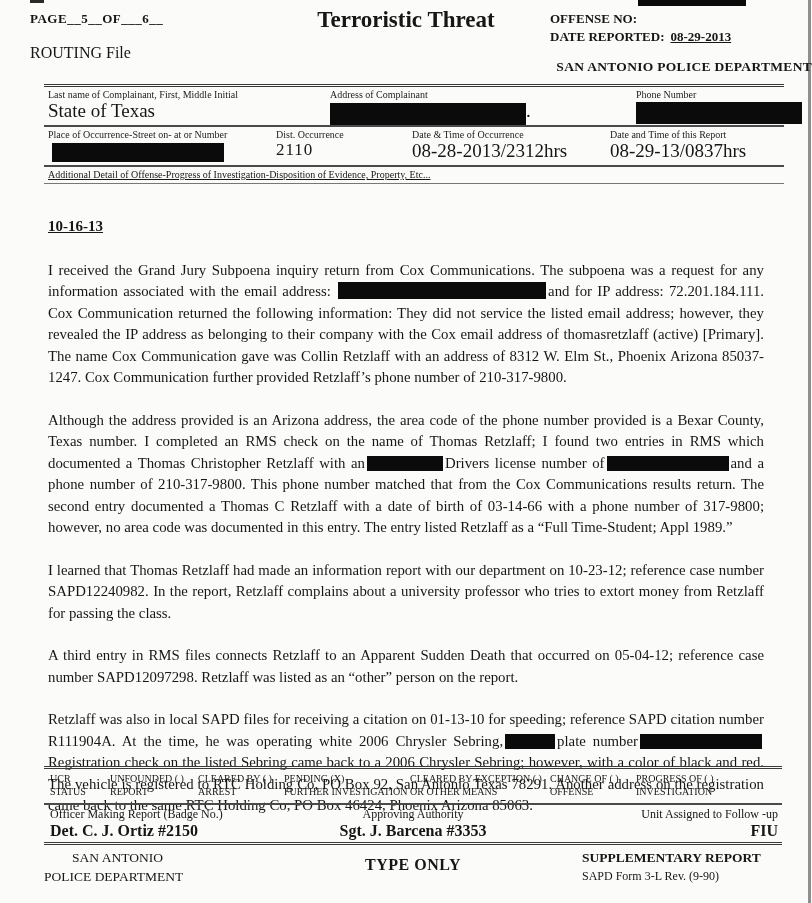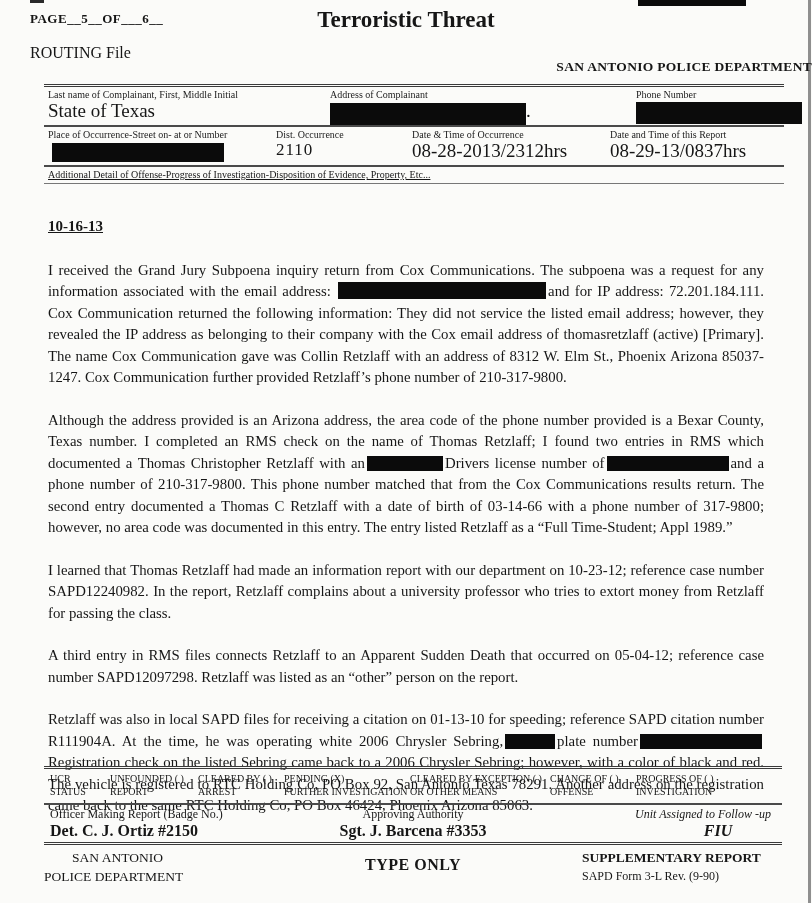--- a/index.html
+++ b/index.html
@@ -70,21 +70,21 @@
   .u2 { width: 86px; }
   .u3 { width: 126px; }
   .u4 { width: 140px; }
   .u5 { width: 86px; }
   .u6 { width: 100px; }
   .sig-row { position: relative; height: 40px; border-bottom: 3px double #3a3a3a; }
   .sig-label { font-size: 12px; }
   .sig-val { font-weight: bold; font-size: 16px; }
   .sig-officer { position: absolute; left: 6px; top: 2px; }
   .sig-approve { position: absolute; left: 0; right: 0; top: 2px; text-align: center; }
-  .sig-unit { position: absolute; right: 4px; top: 2px; text-align: center; width: 150px; font-style: italic; }
+  .sig-unit { position: absolute; right: 4px; top: 2px; text-align: right; width: 150px; }
   .sig-unit .sig-val { margin-left: 30px; }
 
   
   .bottom { position: absolute; left: 44px; right: 30px; top: 848px; }
   .b-dept { position: absolute; left: 0; top: 0; width: 200px; font-size: 13.5px; line-height: 19px; }
   .b-dept .l1 { margin-left: 28px; }
   .b-type { position: absolute; left: 0; right: 0; top: 8px; text-align: center; font-weight: bold; font-size: 16px; letter-spacing: .5px; }
   .b-supp { position: absolute; left: 538px; top: 0; font-size: 12px; line-height: 19px; }
   .b-supp .l1 { font-weight: bold; font-size: 13.5px; }
 </style>
@@ -93,20 +93,24 @@
 
 <div class="page">
 
   <div class="stray-mark"></div>
   <div class="top-redact-bar"></div>
   <div class="scan-edge"></div>
 
   <div class="hdr">
     <div class="page-label">PAGE__5__OF___6__</div>
     <div class="doc-title">Terroristic Threat</div>
+    <div class="offense-block">
+      <div class="offense-line">OFFENSE NO:</div>
+      <div class="offense-line"><span>DATE REPORTED:</span><span class="date-reported-val">08-29-2013</span></div>
+    </div>
     <div class="routing">ROUTING File</div>
     <div class="dept-center">SAN ANTONIO POLICE DEPARTMENT</div>
   </div>
 
   <div class="form-table">
     <div class="form-row r1">
       <div class="cell c-name">
         <div class="flabel">Last name of Complainant, First, Middle Initial</div>
         <div class="fval">State of Texas</div>
       </div>

